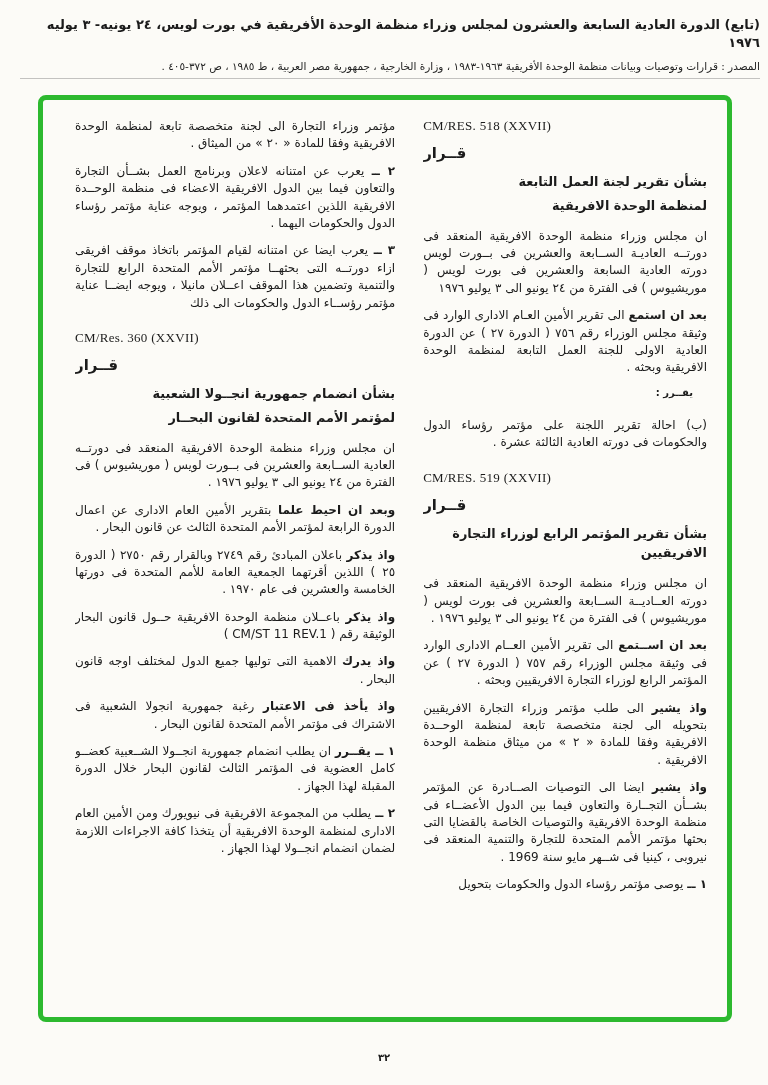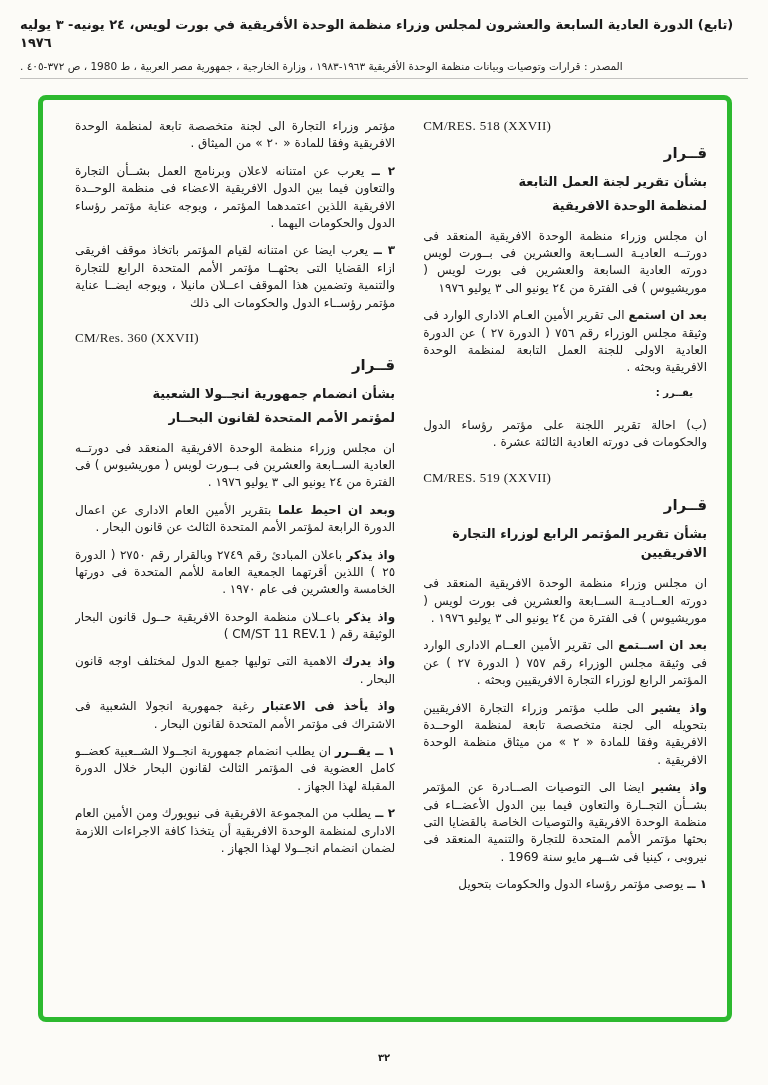--- a/index.html
+++ b/index.html
@@ -10,22 +10,22 @@
     color:#1b1b1b;
   }
   .page {
     position:relative;
     width:768px; height:1085px;
     background:#fcfbf7;
     overflow:hidden;
   }
   .header {
     position:absolute;
-    top:16px; left:20px; right:20px;
-    text-align:left;
+    top:16px; left:20px; right:8px;
+    text-align:right;
     direction:rtl;
   }
   .header-line1 { font-size:13px; font-weight:bold; line-height:1.4; }
   .header-line2 {
     font-size:10.5px; margin-top:8px; color:#232323;
     padding-bottom:6px;
     border-bottom:1px solid rgba(90,90,90,.35);
   }
   .frame {
     position:absolute;
@@ -58,21 +58,21 @@
   .ref {
     direction:ltr;
     text-align:left;
     font-family:"Liberation Serif","DejaVu Serif",serif;
     font-size:13px;
     letter-spacing:.3px;
     margin:18px 0 10px 0;
   }
   .block:first-child { margin-top:0; }
   .title {
-    text-align:right;
+    text-align:left;
     font-weight:bold;
     font-size:15px;
     margin:4px 0 10px 0;
   }
   .subtitle {
     font-weight:bold;
     font-size:12.8px;
     line-height:1.55;
     margin-bottom:4px;
   }
@@ -93,21 +93,21 @@
     direction:rtl;
   }
 </style>
 </head>
 <body style="background: rgb(252, 251, 247); color: rgb(27, 27, 27);">
 
 <div class="page">
 
   <div class="header">
     <div class="header-line1">(تابع) الدورة العادية السابعة والعشرون لمجلس وزراء منظمة الوحدة الأفريقية في بورت لويس، ٢٤ يونيه- ٣ يوليه ١٩٧٦</div>
-    <div class="header-line2">المصدر : قرارات وتوصيات وبيانات منظمة الوحدة الأفريقية ١٩٦٣-١٩٨٣ ، وزارة الخارجية ، جمهورية مصر العربية ، ط 1980 ، ص ٣٧٢-٤٠٥ .</div>
+    <div class="header-line2">المصدر : قرارات وتوصيات وبيانات منظمة الوحدة الأفريقية ١٩٦٣-١٩٨٣ ، وزارة الخارجية ، جمهورية مصر العربية ، ط ١٩٨٥ ، ص ٣٧٢-٤٠٥ .</div>
   </div>
 
   <div class="frame" style="border-color: rgb(45, 185, 47);">
     <div class="columns">
       <div class="col col-right" id="col-right">
           <div class="block ref">CM/RES. 518 (XXVII)</div>
           <div class="block title">قــرار</div>
           <div class="block subtitle">بشأن تقرير لجنة العمل التابعة</div>
           <div class="block subtitle">لمنظمة الوحدة الافريقية</div>
           <div class="block para">ان مجلس وزراء منظمة الوحدة الافريقية المنعقد فى دورتــه العاديـة الســابعة والعشرين فى بــورت لويس دورته العادية السابعة والعشرين فى بورت لويس ( موريشيوس ) فى الفترة من ٢٤ يونيو الى ٣ يوليو ١٩٧٦</div>
@@ -119,21 +119,21 @@
           <div class="block subtitle">بشأن تقرير المؤتمر الرابع لوزراء التجارة الافريقيين</div>
           <div class="block para">ان مجلس وزراء منظمة الوحدة الافريقية المنعقد فى دورته العــاديــة الســابعة والعشرين فى بورت لويس ( موريشيوس ) فى الفترة من ٢٤ يونيو الى ٣ يوليو ١٩٧٦ .</div>
           <div class="block para"><span class="lead">بعد ان اســتمع</span><span> الى تقرير الأمين العــام الادارى الوارد فى وثيقة مجلس الوزراء رقم ٧٥٧ ( الدورة ٢٧ ) عن المؤتمر الرابع لوزراء التجارة الافريقيين وبحثه .</span></div>
           <div class="block para"><span class="lead">واذ يشير</span><span> الى طلب مؤتمر وزراء التجارة الافريقيين بتحويله الى لجنة متخصصة تابعة لمنظمة الوحــدة الافريقية وفقا للمادة « ٢ » من ميثاق منظمة الوحدة الافريقية .</span></div>
           <div class="block para"><span class="lead">واذ يشير</span><span> ايضا الى التوصيات الصــادرة عن المؤتمر بشــأن التجــارة والتعاون فيما بين الدول الأعضــاء فى منظمة الوحدة الافريقية والتوصيات الخاصة بالقضايا التى بحثها مؤتمر الأمم المتحدة للتجارة والتنمية المنعقد فى نيروبى ، كينيا فى شــهر مايو سنة 1969 .</span></div>
           <div class="block para"><span class="lead">١ ــ</span><span> يوصى مؤتمر رؤساء الدول والحكومات بتحويل</span></div>
         </div>
       <div class="col col-left" id="col-left">
           <div class="block para">مؤتمر وزراء التجارة الى لجنة متخصصة تابعة لمنظمة الوحدة الافريقية وفقا للمادة « ٢٠ » من الميثاق .</div>
           <div class="block para"><span class="lead">٢ ــ</span><span> يعرب عن امتنانه لاعلان وبرنامج العمل بشــأن التجارة والتعاون فيما بين الدول الافريقية الاعضاء فى منظمة الوحــدة الافريقية اللذين اعتمدهما المؤتمر ، ويوجه عناية مؤتمر رؤساء الدول والحكومات اليهما .</span></div>
-          <div class="block para"><span class="lead">٣ ــ</span><span> يعرب ايضا عن امتنانه لقيام المؤتمر باتخاذ موقف افريقى ازاء القضايا التى بحثهــا مؤتمر الأمم المتحدة الرابع للتجارة والتنمية وتضمين هذا الموقف اعــلان مانيلا ، ويوجه ايضــا عناية مؤتمر رؤســاء الدول والحكومات الى ذلك</span></div>
+          <div class="block para"><span class="lead">٣ ــ</span><span> يعرب ايضا عن امتنانه لقيام المؤتمر باتخاذ موقف افريقى ازاء دورتــه التى بحثهــا مؤتمر الأمم المتحدة الرابع للتجارة والتنمية وتضمين هذا الموقف اعــلان مانيلا ، ويوجه ايضــا عناية مؤتمر رؤســاء الدول والحكومات الى ذلك</span></div>
           <div class="block ref">CM/Res. 360 (XXVII)</div>
           <div class="block title">قــرار</div>
           <div class="block subtitle">بشأن انضمام جمهورية انجــولا الشعبية</div>
           <div class="block subtitle">لمؤتمر الأمم المتحدة لقانون البحــار</div>
           <div class="block para">ان مجلس وزراء منظمة الوحدة الافريقية المنعقد فى دورتــه العادية الســابعة والعشرين فى بــورت لويس ( موريشيوس ) فى الفترة من ٢٤ يونيو الى ٣ يوليو ١٩٧٦ .</div>
           <div class="block para"><span class="lead">وبعد ان احيط علما</span><span> بتقرير الأمين العام الادارى عن اعمال الدورة الرابعة لمؤتمر الأمم المتحدة الثالث عن قانون البحار .</span></div>
           <div class="block para"><span class="lead">واذ يذكر</span><span> باعلان المبادئ رقم ٢٧٤٩ وبالقرار رقم ٢٧٥٠ ( الدورة ٢٥ ) اللذين أقرتهما الجمعية العامة للأمم المتحدة فى دورتها الخامسة والعشرين فى عام ١٩٧٠ .</span></div>
           <div class="block para"><span class="lead">واذ يذكر</span><span> باعــلان منظمة الوحدة الافريقية حــول قانون البحار الوثيقة رقم ( CM/ST 11 REV.1 )</span></div>
           <div class="block para"><span class="lead">واذ يدرك</span><span> الاهمية التى توليها جميع الدول لمختلف اوجه قانون البحار .</span></div>
           <div class="block para"><span class="lead">واذ يأخذ فى الاعتبار</span><span> رغبة جمهورية انجولا الشعبية فى الاشتراك فى مؤتمر الأمم المتحدة لقانون البحار .</span></div>

